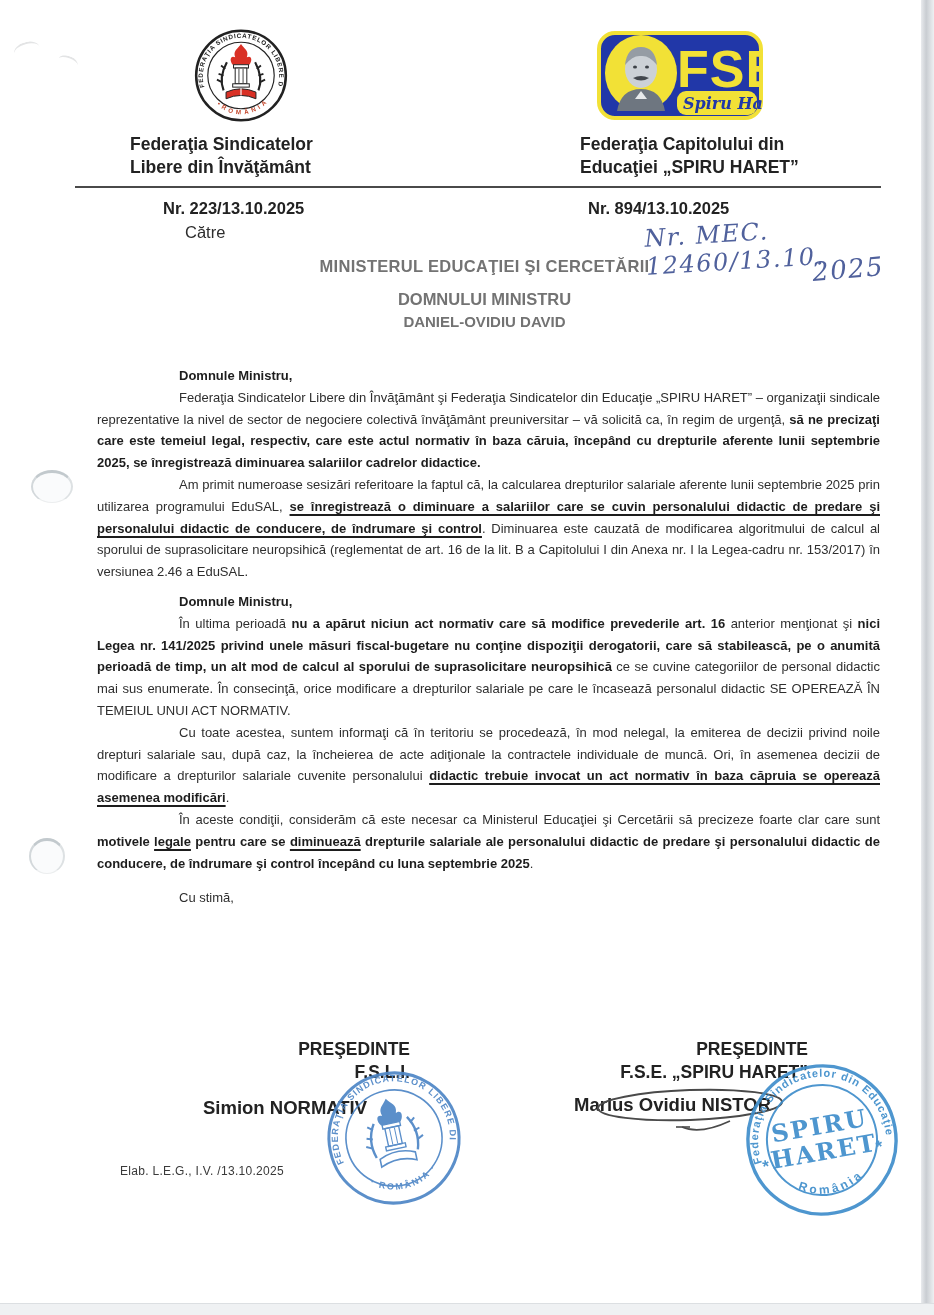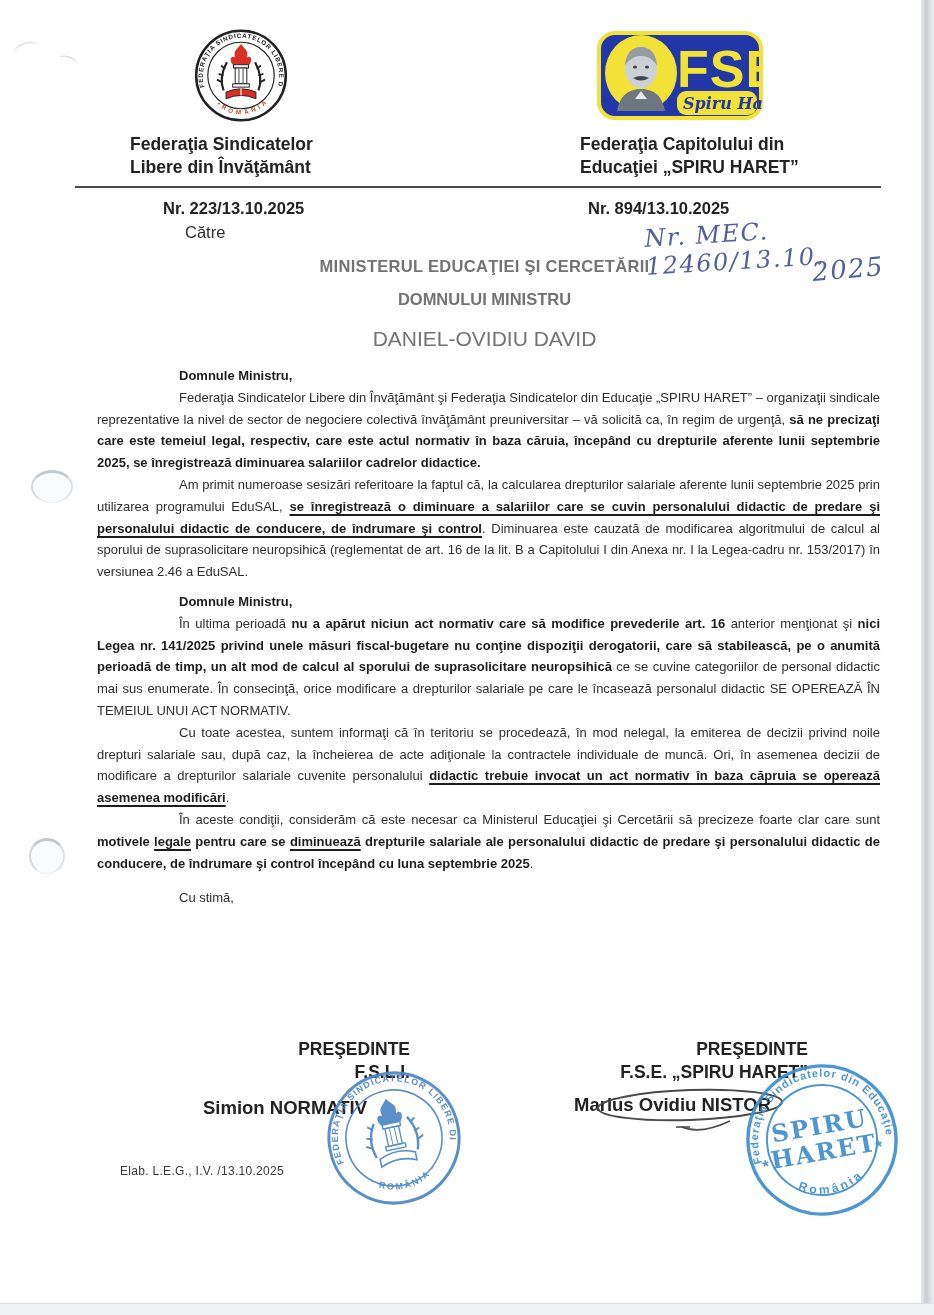--- a/index.html
+++ b/index.html
@@ -25,21 +25,21 @@
   .reg-right{position:absolute;left:588px;top:199px;font-weight:bold;font-size:16.5px;color:#222;}
 
   .to-label{position:absolute;left:185px;top:223px;font-size:16.5px;}
   .hand{position:absolute;color:#50619c;font-family:"DejaVu Serif",serif;font-style:italic;letter-spacing:1.5px;}
   .hand-1{left:645px;top:216px;font-size:24px;transform:rotate(-3.5deg);}
   .hand-2{left:812px;top:254px;font-size:26px;transform:rotate(-5deg);}
 
   .recipient{position:absolute;left:93px;top:257px;width:783px;text-align:center;color:#737373;}
   .recipient .r1{font-weight:bold;font-size:16.5px;letter-spacing:.3px;}
   .recipient .r2{font-weight:bold;font-size:16.5px;margin-top:14px;}
-  .recipient .r3{font-weight:normal;font-size:21px;margin-top:18px;}
+  .recipient .r3{font-weight:bold;font-size:15px;margin-top:4px;}
 
   
   #letter-body{position:absolute;left:97px;top:357px;width:783px;
     font-size:13px;line-height:21.8px;text-align:justify;color:#2e2e2e;}
   .para{margin:0;text-indent:82px;}
   .para.salutation{margin-top:8px;}
   .para.closing{margin-top:13px;}
   .b{font-weight:bold;color:#1d1d1d;}
   .u{text-decoration:underline;text-decoration-thickness:1.5px;text-underline-offset:2.5px;}
 

